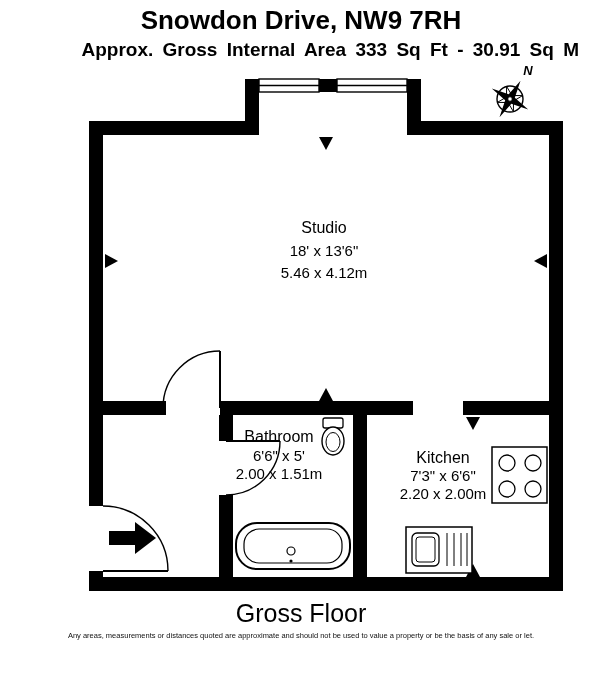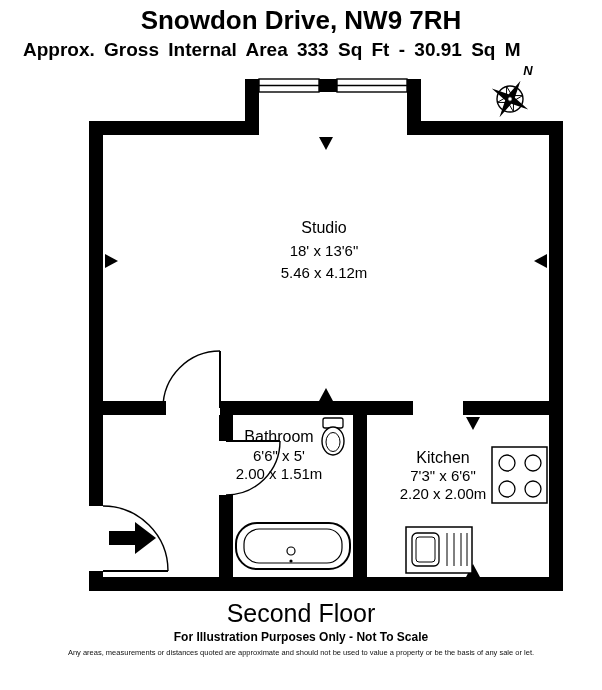--- a/index.html
+++ b/index.html
@@ -3,21 +3,21 @@
 <meta charset="utf-8">
 <style>
   * { margin:0; padding:0; box-sizing:border-box; }
   html,body { background:#ffffff; }
   .page {
     width:556px; height:690px; background:#fff; overflow:hidden;
     font-family:"Liberation Sans", sans-serif; color:#000;
     margin:0 auto; position:relative;
   }
   .title   { text-align:center; font-size:26px; font-weight:700; padding-top:5px; line-height:30px; }
-  .subtitle{ text-align:left; font-size:19px; font-weight:700; line-height:23px; margin-top:3px; word-spacing:4px; }
+  .subtitle{ text-align:right; font-size:19px; font-weight:700; line-height:23px; margin-top:3px; word-spacing:4px; }
   .plan-svg{ display:block; margin:0 auto; }
   .floor-label { text-align:center; font-size:25px; font-weight:400; line-height:28px; }
   .note        { text-align:center; font-size:12px; font-weight:700; line-height:14px; margin-top:3px; }
   .disclaimer  { text-align:center; font-size:7.5px; line-height:9.5px; margin-top:4px; color:#111; }
   
   text { font-family:"Liberation Sans", sans-serif; fill:#000; text-anchor:middle; }
   .room-name { font-size:16px; }
   .room-dim  { font-size:15px; }
   .compass-n { font-size:13px; font-weight:700; font-style:italic; }
 </style>
@@ -121,19 +121,18 @@
       <text class="room-name" x="256" y="381">Bathroom</text>
       <text class="room-dim" x="256" y="400">6'6" x 5'</text>
       <text class="room-dim" x="256" y="418">2.00 x 1.51m</text>
 
       <text class="room-name" x="420" y="402">Kitchen</text>
       <text class="room-dim" x="420" y="420">7'3" x 6'6"</text>
       <text class="room-dim" x="420" y="438">2.20 x 2.00m</text>
     </g>
   </svg>
 
-  <div class="floor-label">Second Floor</div>
-  <div class="note">For Illustration Purposes Only - Not To Scale</div>
+  <div class="floor-label">Gross Floor</div>
   <div class="disclaimer">
     <div>Any areas, measurements or distances quoted are approximate and should not be used to value a property or be the basis of any sale or let.</div>
   </div>
 
 </div>
 
 </body></html>

